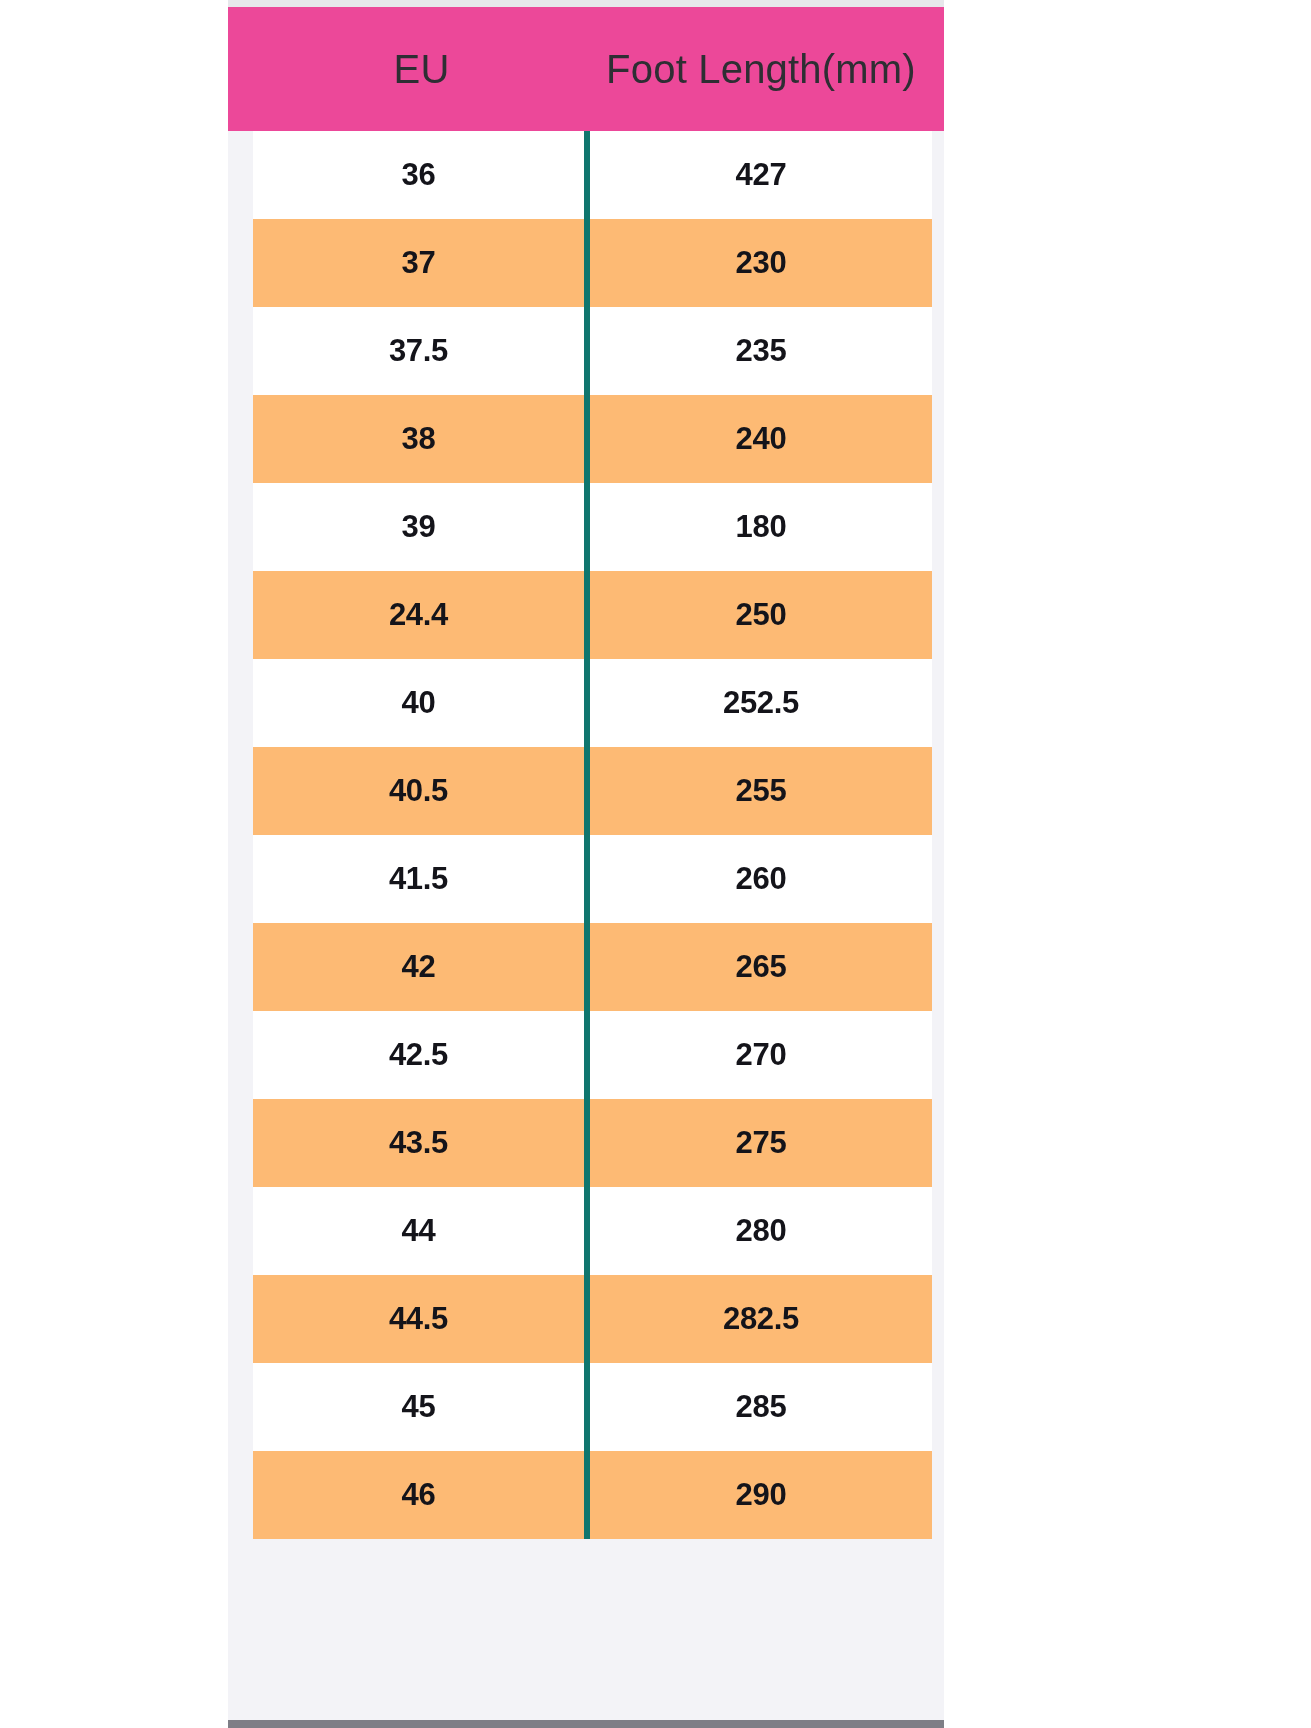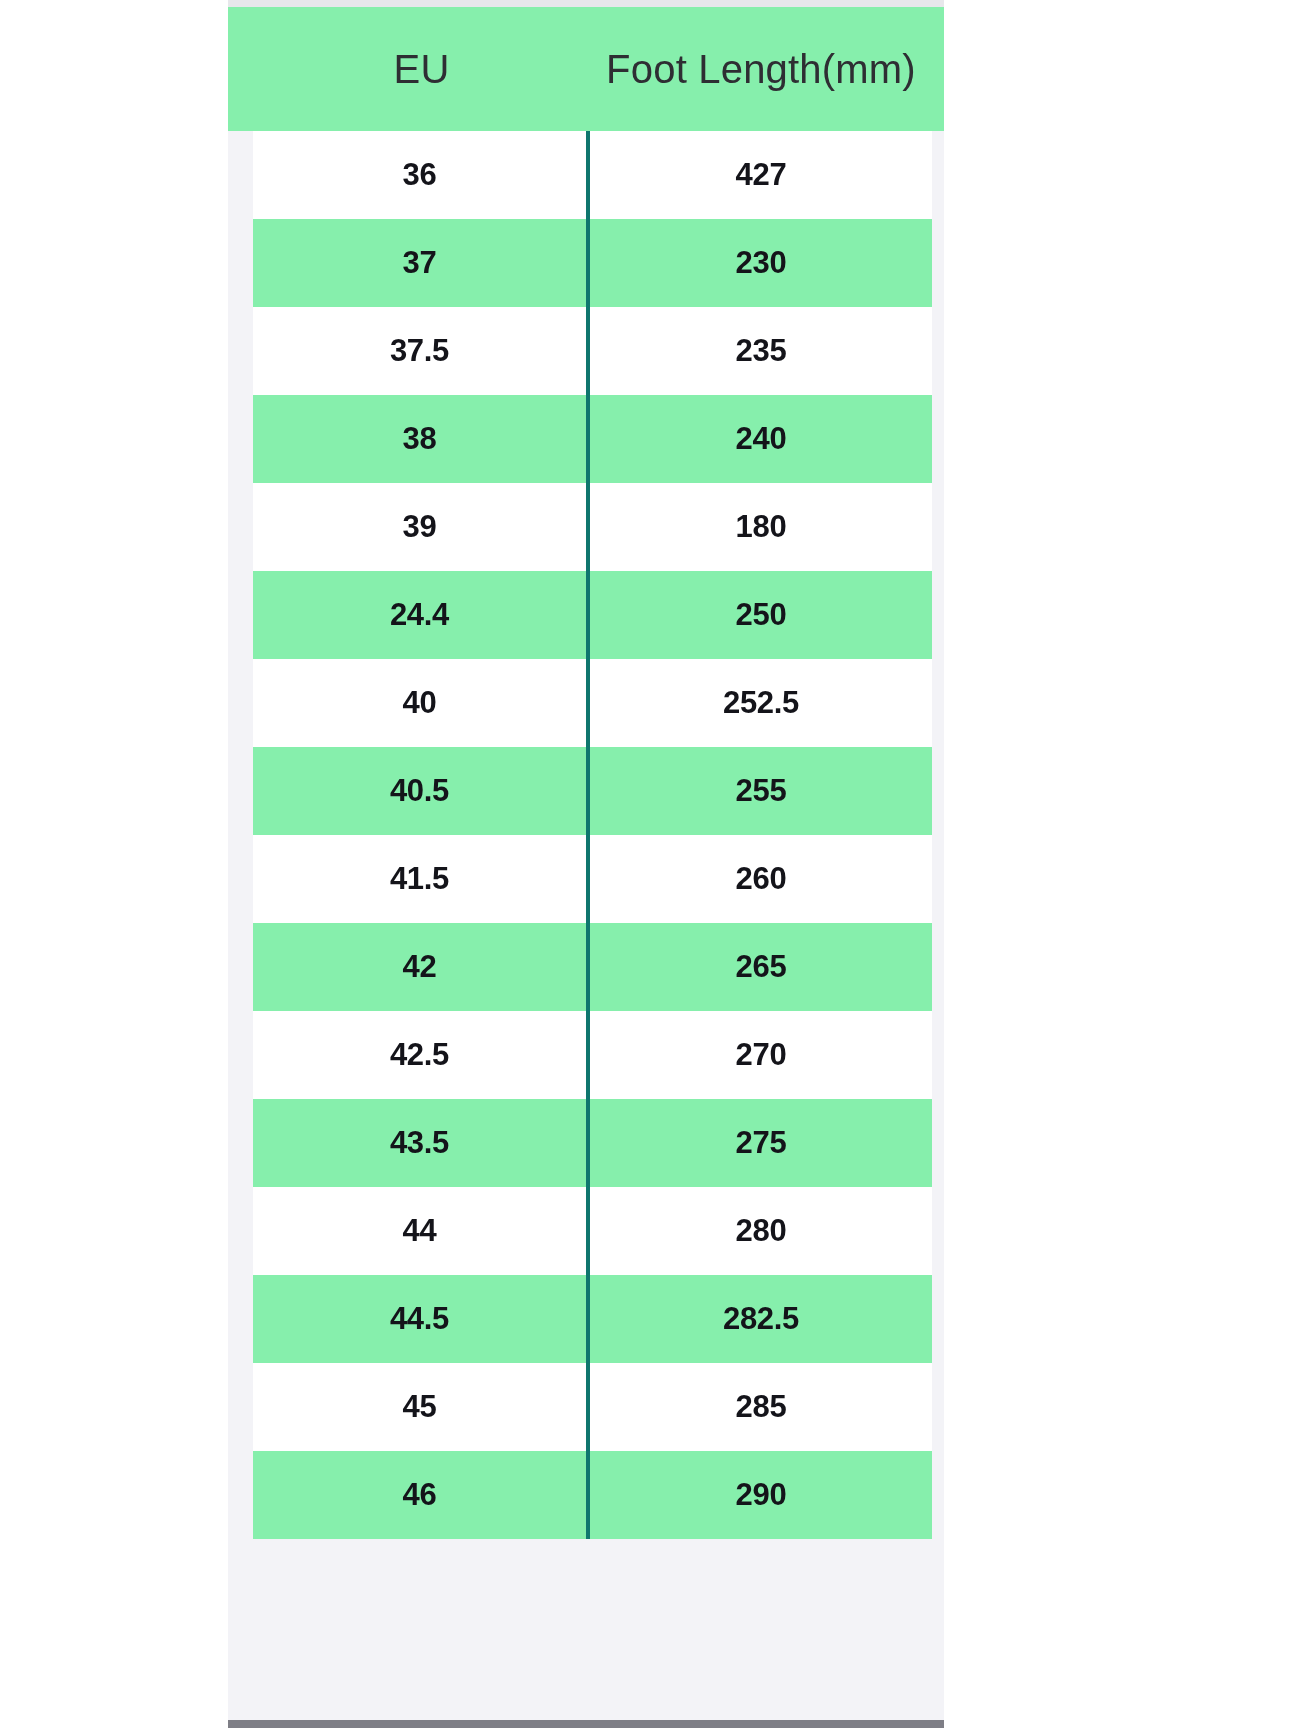--- a/index.html
+++ b/index.html
@@ -75,21 +75,21 @@
     text-align: center;
   }
 
   
   .col-eu    { width: 362px; }
   .col-len   { width: 354px; }
 
   
   .header-row {
     height: 124px;
-    background: #86efac;
+    background: #ec4899;
   }
   .header-row .cell {
     height: 124px;
     font-size: 40px;
     font-weight: 400;
     color: #2e2e33;
     letter-spacing: 0.2px;
   }
 
   
@@ -100,27 +100,27 @@
     height: 88px;
     font-size: 31px;
     font-weight: 700;
     color: #14141a;
     font-stretch: condensed;
     letter-spacing: -0.3px;
   }
 
   
   .data-row.odd .cell  { background: #ffffff; }
-  .data-row.even .cell { background: #86efac; }
+  .data-row.even .cell { background: #fdba74; }
 
   
   .data-row .col-eu {
     margin-left: 25px;
     width: 337px;
-    border-right: 4px solid #0f766e;
+    border-right: 6px solid #0f766e;
   }
   .data-row .col-len {
     width: 342px;
     margin-right: 12px;
   }
 
   .header-row .col-eu  { margin-left: 25px; width: 337px; }
   .header-row .col-len { width: 342px; margin-right: 12px; }
 </style>
 </head>

